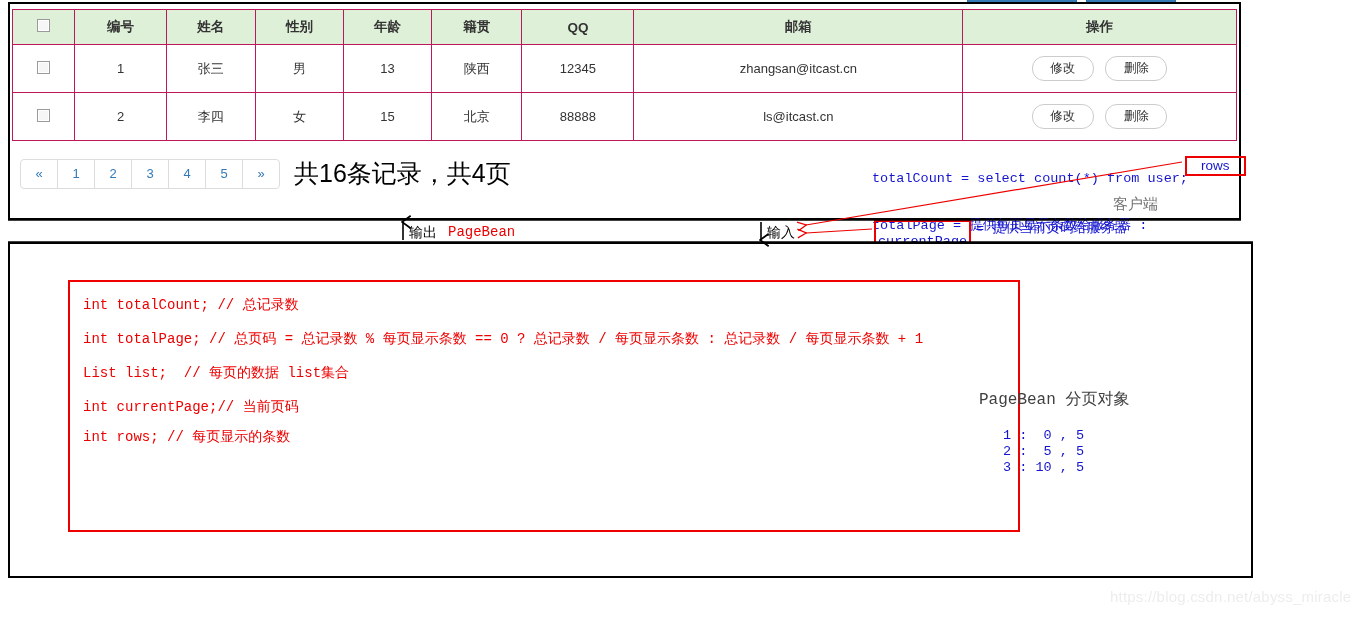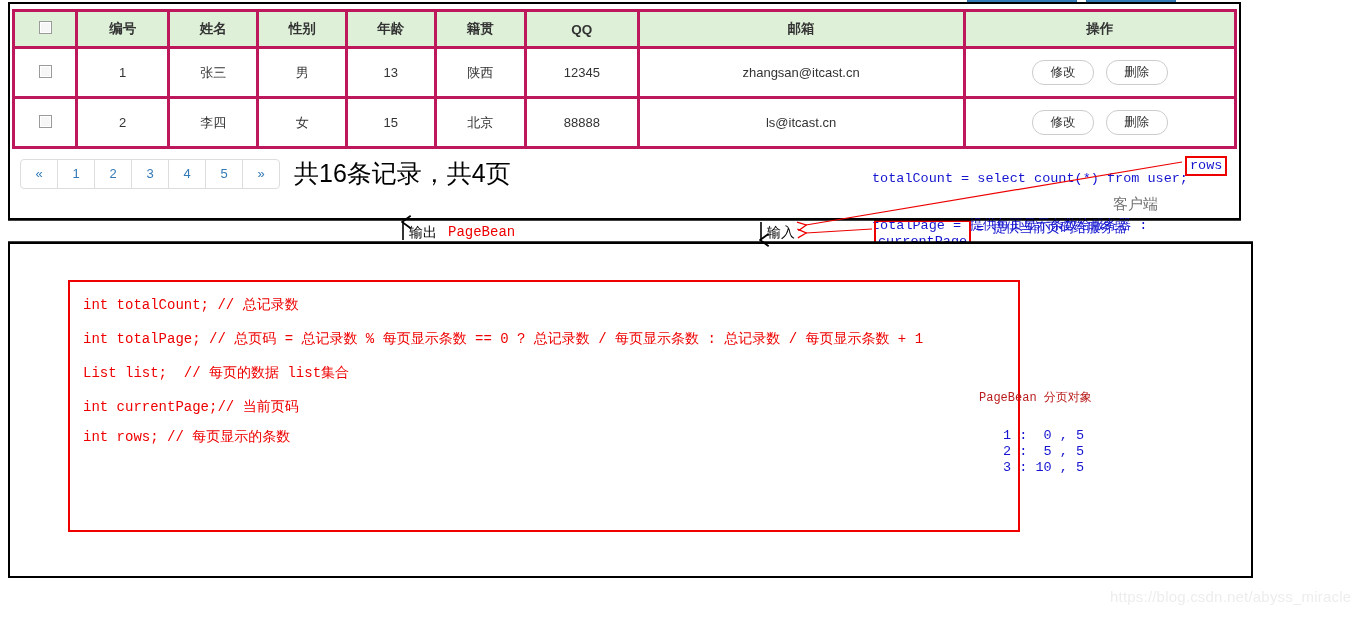--- a/index.html
+++ b/index.html
@@ -41,21 +41,21 @@
   table.grid {
     position: absolute;
     left: 2px; top: 5px;
     width: 1225px;
     border-collapse: collapse;
     font-size: 13px;
     color: #333;
   }
   table.grid th,
   table.grid td {
-    border: 3px solid #be185d;
+    border: 1px solid #be185d;
     text-align: center;
     vertical-align: middle;
     padding: 0;
     font-weight: normal;
   }
   table.grid thead th {
     background: #dff0d8;
     height: 34px;
     font-weight: bold;
     font-size: 13.5px;
@@ -137,22 +137,22 @@
     font-size: 13.5px;
     color: #1515d0;
     line-height: 15.5px;
     white-space: pre;
   }
   #annot-blue .ln { display: block; }
   .boxed-rows {
     position: absolute;
     left: 1185px; top: 156px;
     border: 2px solid #e00;
-    padding: 0 3px;
-    font-family: Liberation Mono, monospace;
+    padding: 0 14px;
+    font-family: Liberation Sans, sans-serif;
     font-size: 13.5px;
     color: #1515d0;
     line-height: 16px;
   }
   .boxed-current {
     position: absolute;
     left: 874px; top: 220px;
     border: 2px solid #e00;
     padding: 12px 2px;
     font-family: "Liberation Mono", monospace;
@@ -234,22 +234,22 @@
     font-family: "Liberation Mono", monospace;
     font-size: 14px;
     color: #e00;
     white-space: pre;
   }
 
   #pagebean-title {
     position: absolute;
     left: 979px; top: 389px;
     font-family: "Liberation Mono", monospace;
-    font-size: 12px;
-    color: #b91c1c;
+    font-size: 16px;
+    color: #404040;
     white-space: pre;
   }
   #pagebean-rows {
     position: absolute;
     left: 1003px; top: 428px;
     font-family: "Liberation Mono", monospace;
     font-size: 13.5px;
     color: #1515d0;
     line-height: 16px;
     white-space: pre;

